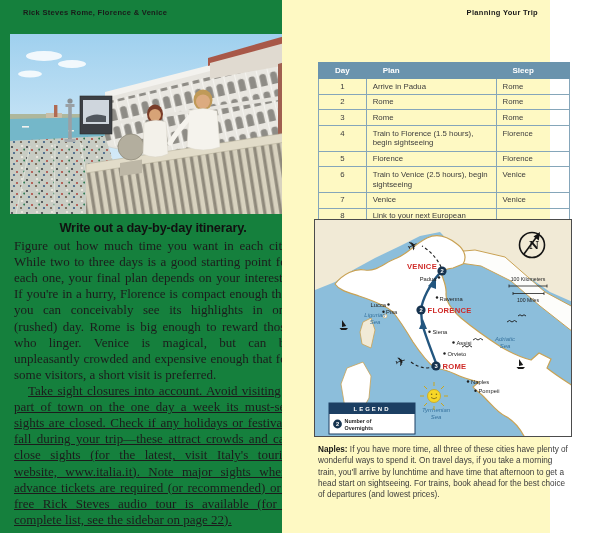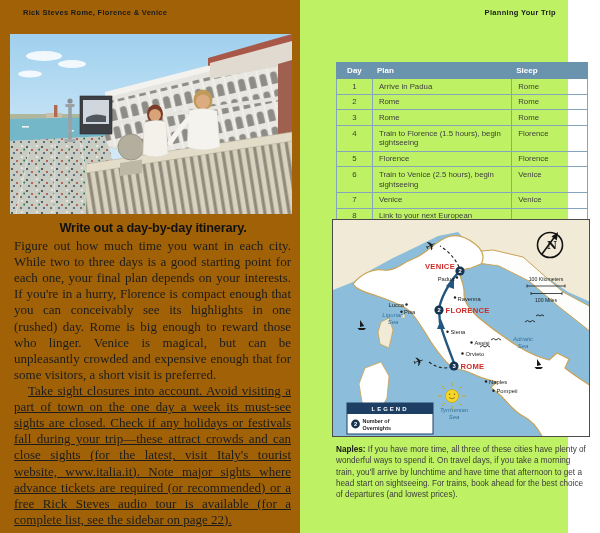--- a/index.html
+++ b/index.html
@@ -1,20 +1,20 @@
 <!DOCTYPE html>
 <html><head>
 <meta charset="utf-8">
 <style>
   * { margin:0; padding:0; box-sizing:border-box; }
   html,body { background:#fff; }
   .spread { position:relative; width:600px; height:533px; overflow:hidden; font-family:"Liberation Sans",sans-serif; }
   .page { position:absolute; top:0; height:533px; }
-  .page.left  { left:0; width:300px; background:#a16207; }
-  .page.right { left:300px; width:268px; background:#bef264; }
+  .page.left  { left:0; width:300px; background:#15803d; }
+  .page.right { left:282px; width:268px; background:#fef9c3; }
 
   .running-head { position:absolute; top:8px; font-size:7.5px; font-weight:bold; letter-spacing:.3px; color:#1a1a1a; }
   .running-head.lh { left:23px; }
   .running-head.rh { right:12px; }
 
   .photo { position:absolute; left:10px; top:34px; width:282px; height:180px; overflow:hidden; }
 
   .section-heading { position:absolute; left:14px; top:220px; width:278px;
     font-size:12.8px; font-weight:bold; color:#111; letter-spacing:-.2px;text-align:center; }
   .bodycopy { position:absolute; left:14px; top:238px; width:277px;
@@ -25,21 +25,21 @@
   .folio { position:absolute; font-size:12px; font-weight:bold; color:#1a1a1a;margin-top:33px; }
   .folio.fl { left:16px; top:500px; }
   .folio.fr { right:14px; top:500px;font-style:italic; }
 
   .table-title { position:absolute; left:36px; top:33px; width:252px;
     font-size:12.5px; font-weight:bold; line-height:1.15; color:#1b80a6; }
 
   .itin { position:absolute; left:36px; top:62px; width:252px;
     border-collapse:collapse; font-size:7.8px; color:#3d3d3d; }
   .itin th { background:#6a93ad; color:#ffffff; font-weight:bold; text-align:left;
-    padding:3px 4px; font-size:8px; border:1px solid #6a93ad;margin-left:45px; }
+    padding:3px 16px; font-size:8px; border:1px solid #6a93ad;margin-left:45px; }
   .itin th.c { text-align:center; }
   .itin td { border:1px solid #85a6ba; padding:2.5px 6px; line-height:1.25; vertical-align:top; }
   .itin td.c { text-align:center; }
   .itin col.day { width:36px; } .itin col.plan { width:140px; } .itin col.sleep { width:76px; }
 
   .map-box { position:absolute; left:32px; top:219px; width:258px; height:218px;
     border:1px solid #4c4c4c; overflow:hidden; background:#8cbedb; }
   .map-box svg { display:block; }
 
   .notes { position:absolute; left:36px; top:444px; width:254px;

